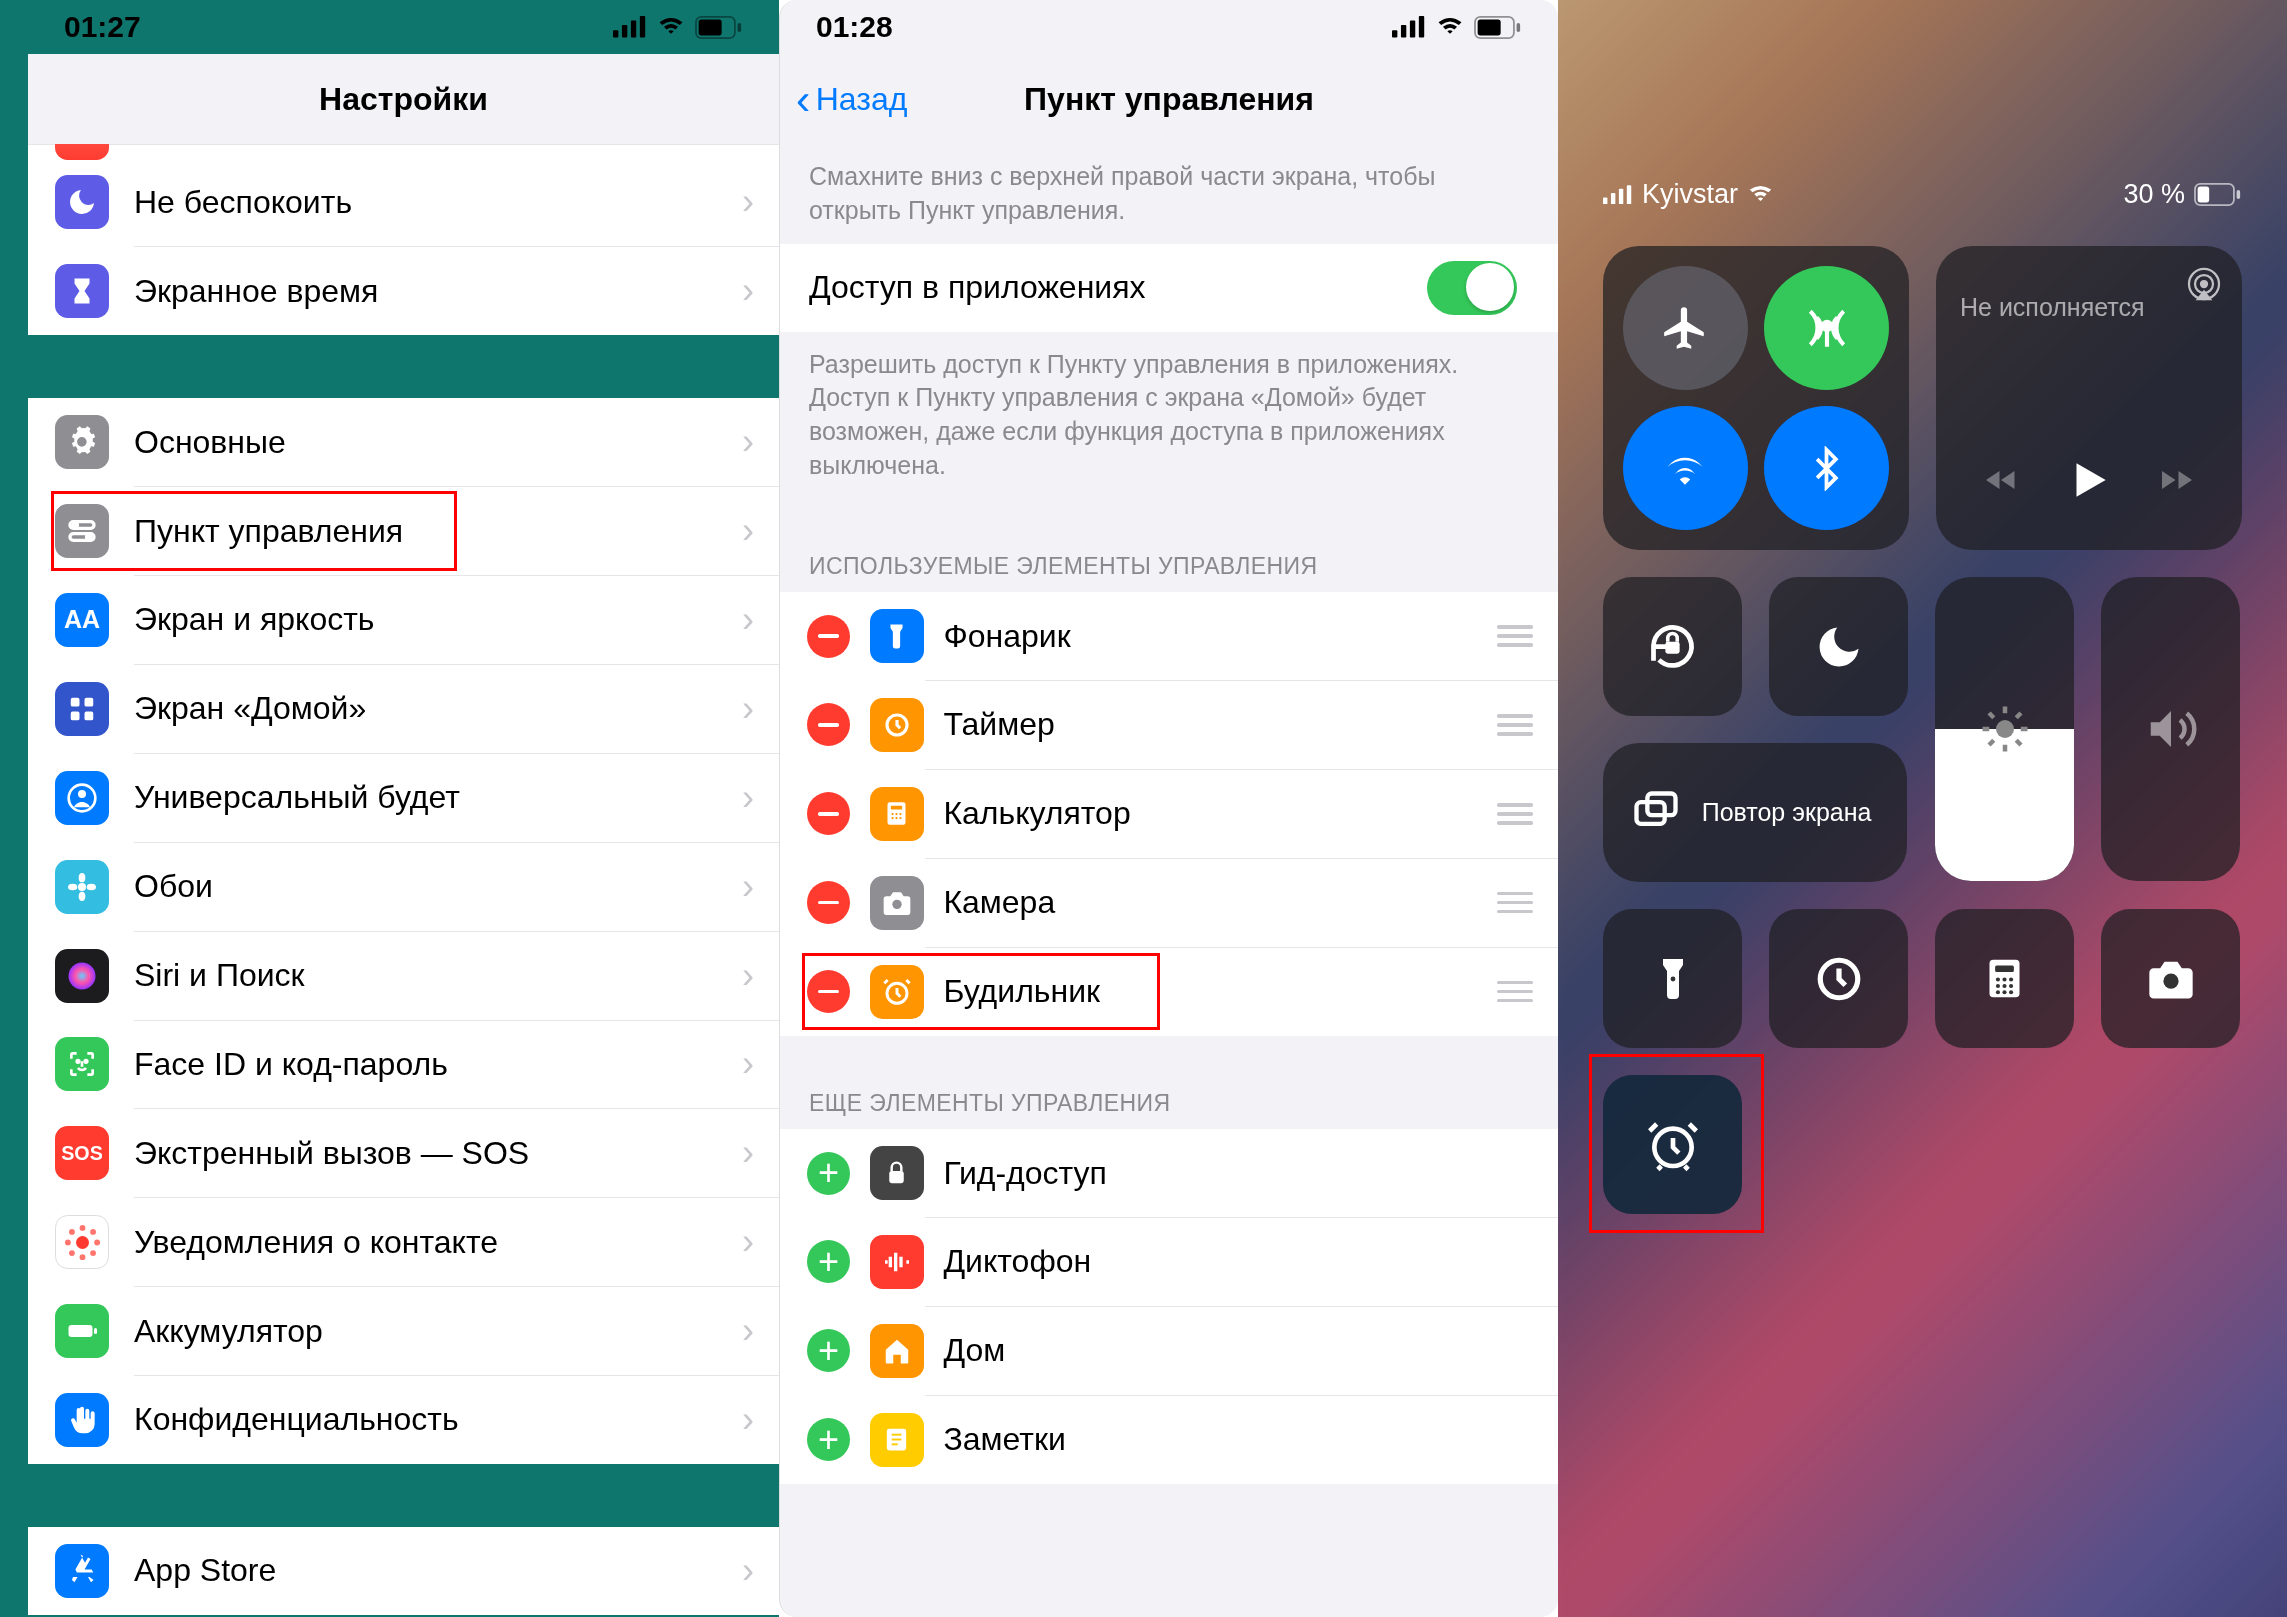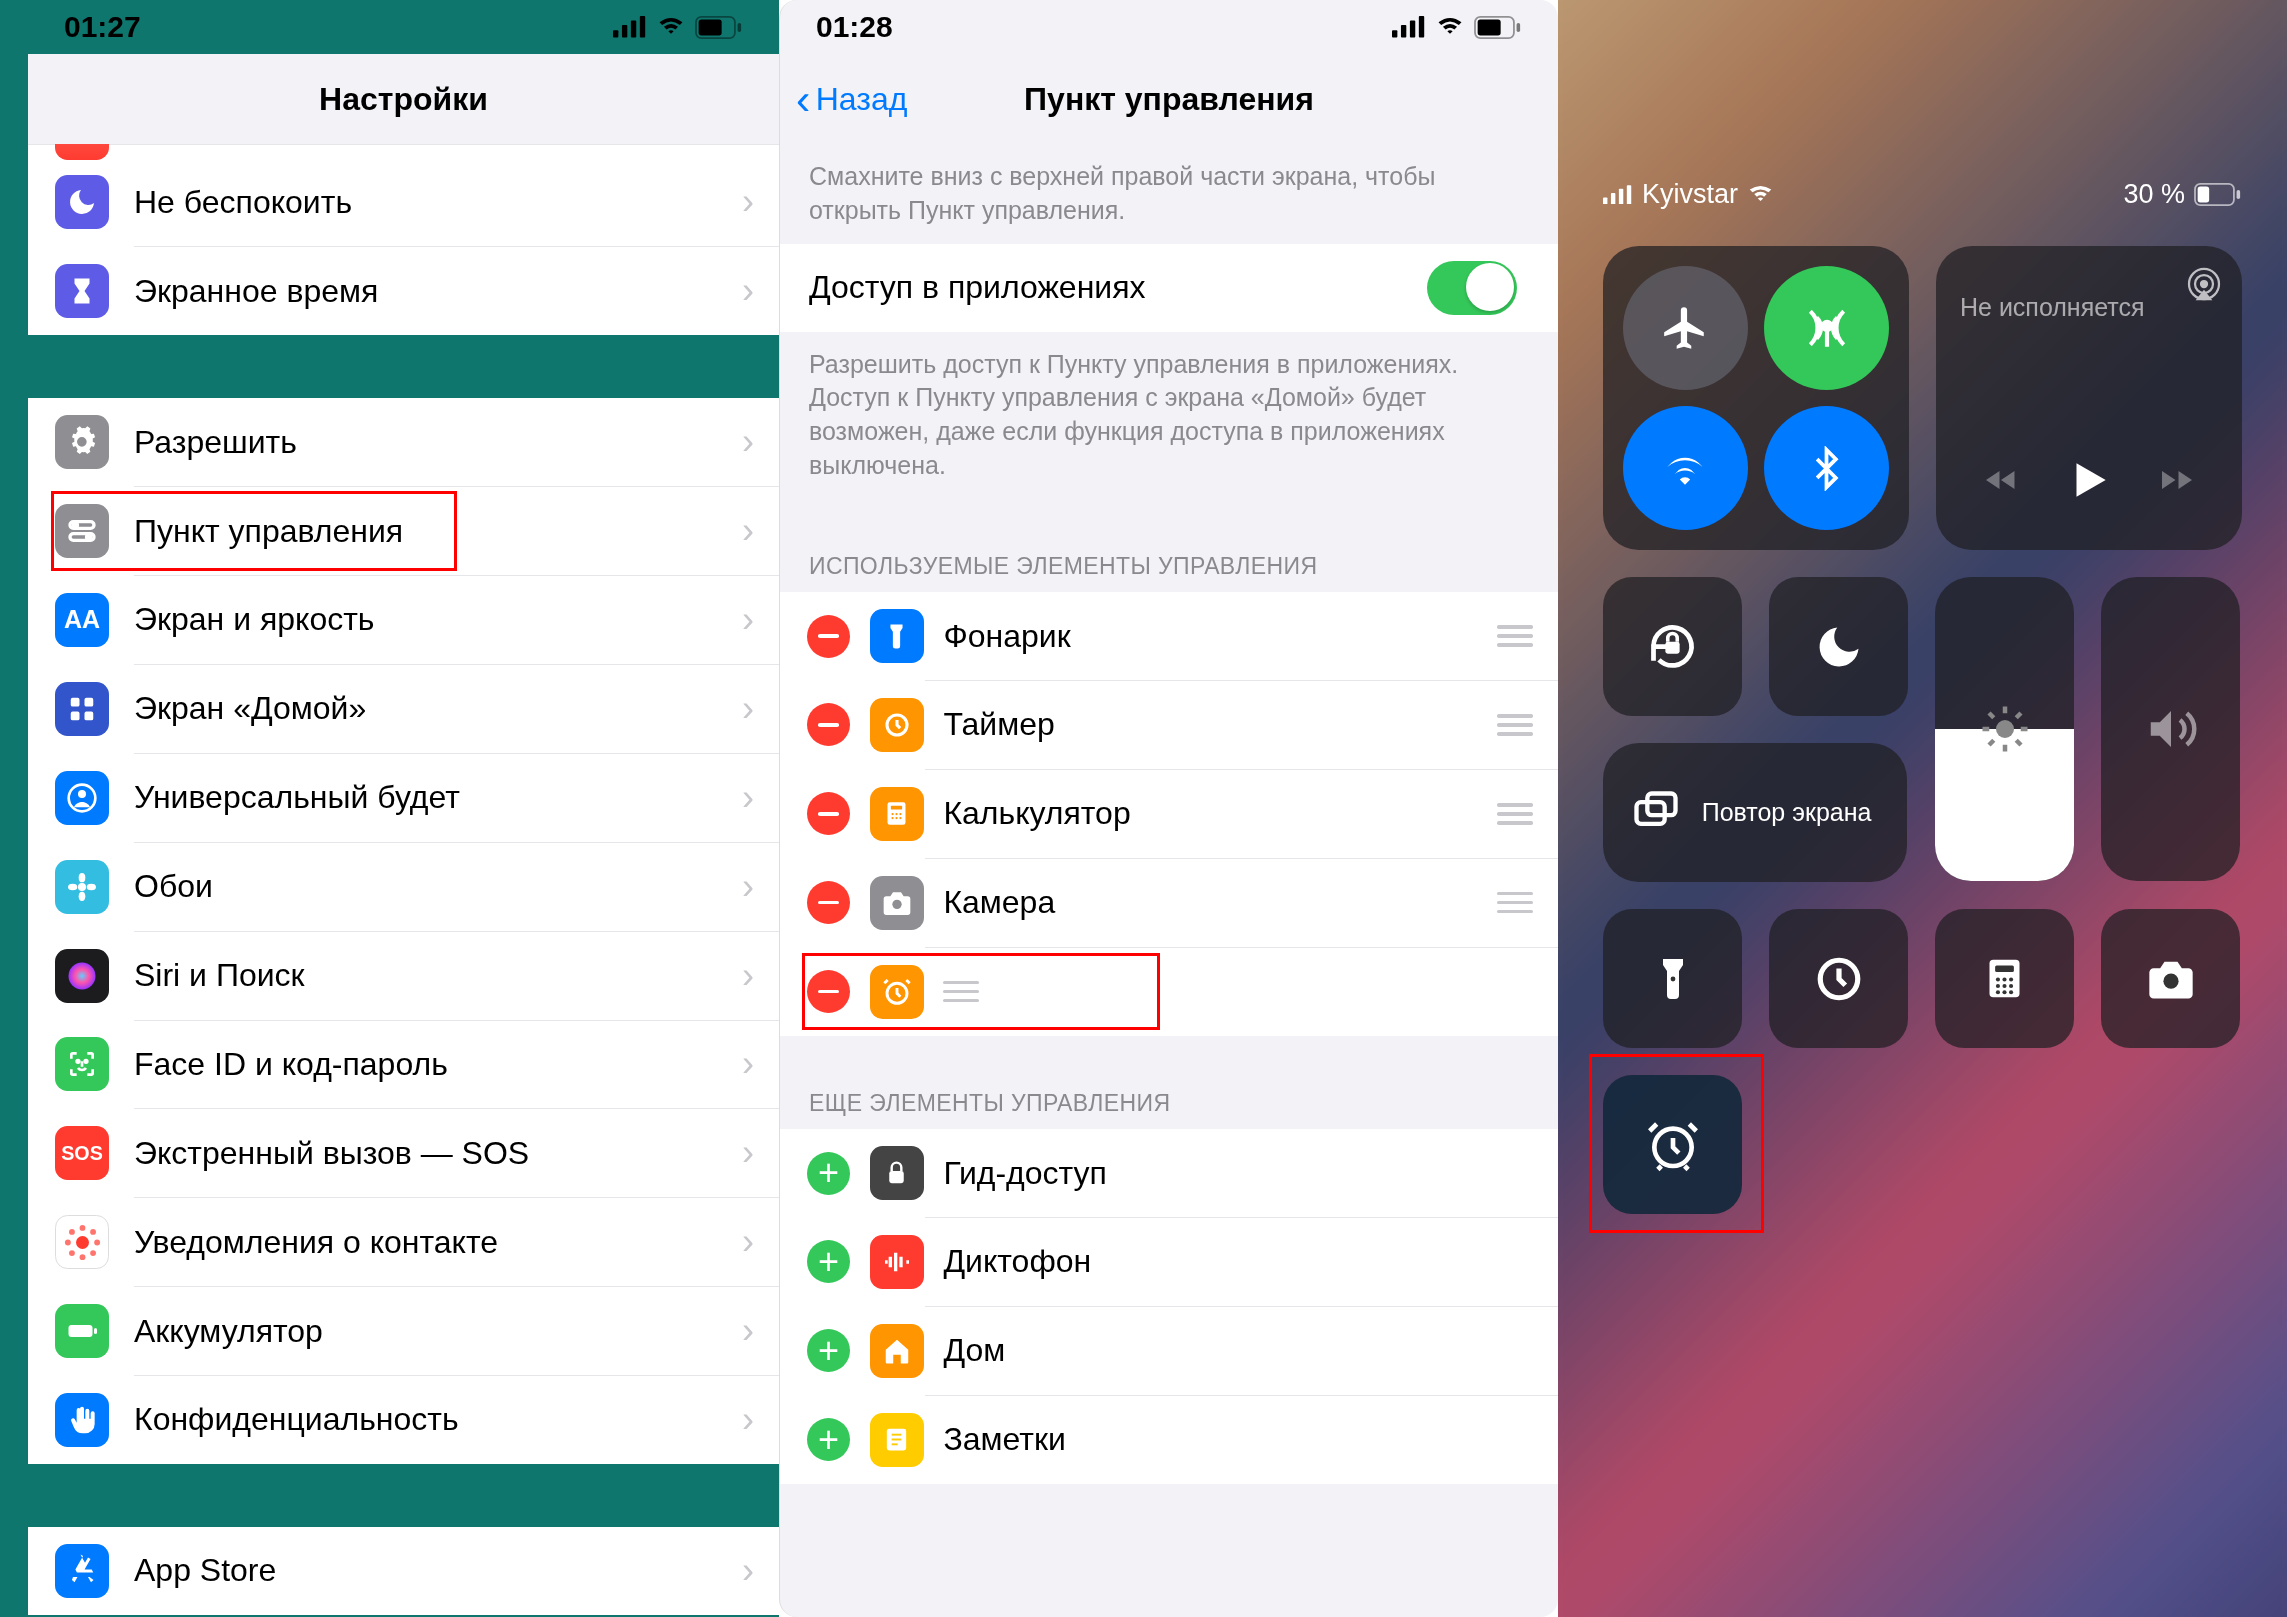--- a/index.html
+++ b/index.html
@@ -127,21 +127,21 @@
         </div>
       </div>
       <div class="section-gap"></div>
       <div class="list">
         <div class="cell">
           <div class="icon-wrap" style="background:#8e8e93;">
             <svg viewBox="0 0 24 24" width="34" height="34" fill="#fff">
               <path d="M12 8a4 4 0 1 0 0 8 4 4 0 0 0 0-8zm9 4l2 1-1 3-2.3-.3a8 8 0 0 1-1.4 2.4l.8 2.2-2.6 1.8-1.7-1.6a8 8 0 0 1-2.8 0l-1.7 1.6-2.6-1.8.8-2.2a8 8 0 0 1-1.4-2.4L4.8 16l-1-3 2-1a8 8 0 0 1 0-2.8l-2-1 1-3 2.3.3a8 8 0 0 1 1.4-2.4L7.7.9l2.6-1.8 1.7 1.6a8 8 0 0 1 2.8 0L16.5-.9l2.6 1.8-.8 2.2a8 8 0 0 1 1.4 2.4l2.3-.3 1 3-2 1a8 8 0 0 1 0 2.8z" transform="scale(0.85) translate(2,2)"></path>
             </svg>
           </div>
-        <div class="label">Разрешить</div>
+        <div class="label">Основные</div>
         <div class="chevron">›</div>
         </div>
         <div class="separator"></div>
         <div class="cell">
           <div class="icon-wrap" style="background:#8e8e93;">
             <svg viewBox="0 0 24 24" width="32" height="32" fill="none" stroke="#fff" stroke-width="2.5">
               <rect x="3" y="5" width="18" height="5" rx="2.5"></rect>
               <circle cx="7" cy="7.5" r="1.6" fill="#fff"></circle>
               <rect x="3" y="14" width="18" height="5" rx="2.5"></rect>
               <circle cx="17" cy="16.5" r="1.6" fill="#fff"></circle>
@@ -400,20 +400,21 @@
       </div>
       <div class="separator" style="margin-left: 145px;"></div>
       <div class="control-row">
         <div class="action-circle remove"></div>
       <div class="icon-wrap" style="background:#ff9500">
           <svg viewBox="0 0 24 24" width="32" height="32" fill="none" stroke="#fff" stroke-width="2.2">
             <circle cx="12" cy="13" r="7.5"></circle>
             <path d="M12 9v4l2.5 2.5M5 3L2.5 5.5M19 3l2.5 2.5"></path>
           </svg>
         </div>
+      <div class="label">Будильник</div>
         <div class="drag-handle">
           <span></span>
           <span></span>
           <span></span>
         </div>
         <div class="red-box" style="left: 21.5px; top: 5.4px; width: 358px; bottom: 5.4px;"></div>
       </div>
     </div>
   <div class="section-header">ЕЩЕ ЭЛЕМЕНТЫ УПРАВЛЕНИЯ</div>
   <div id="s2-more" class="list">

